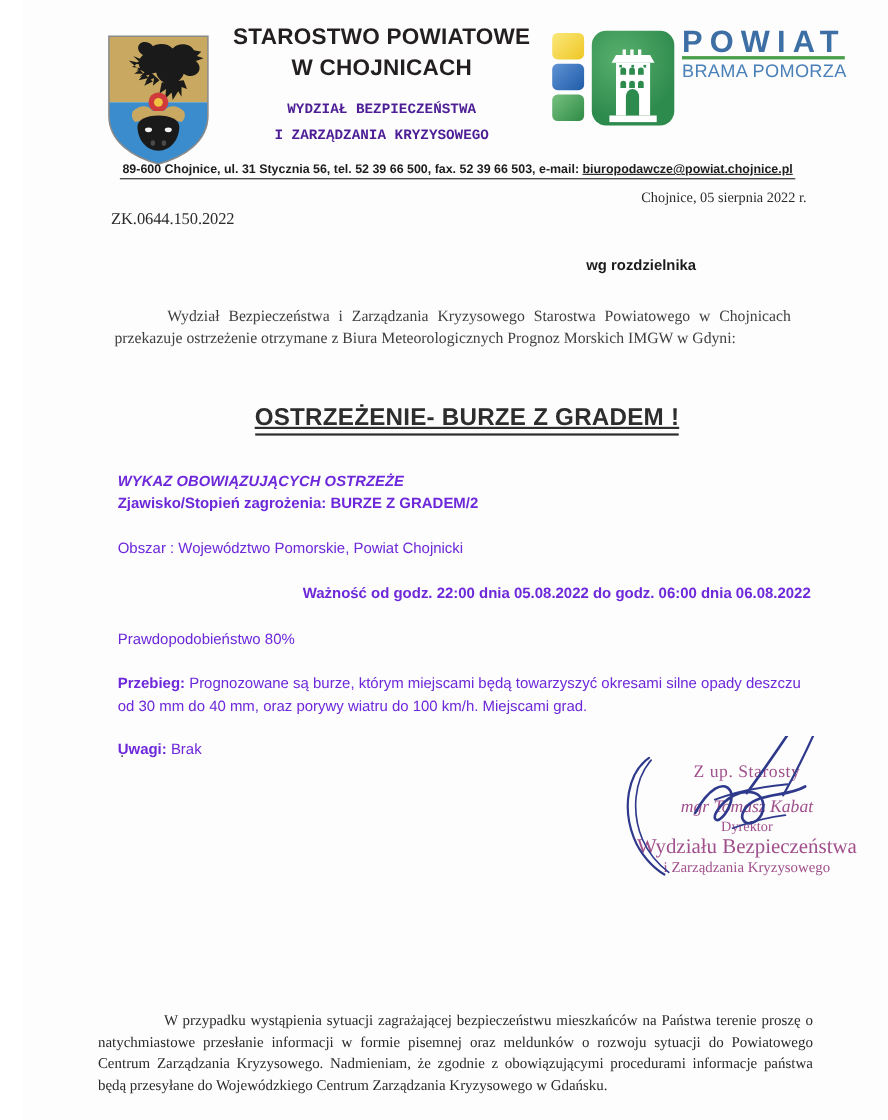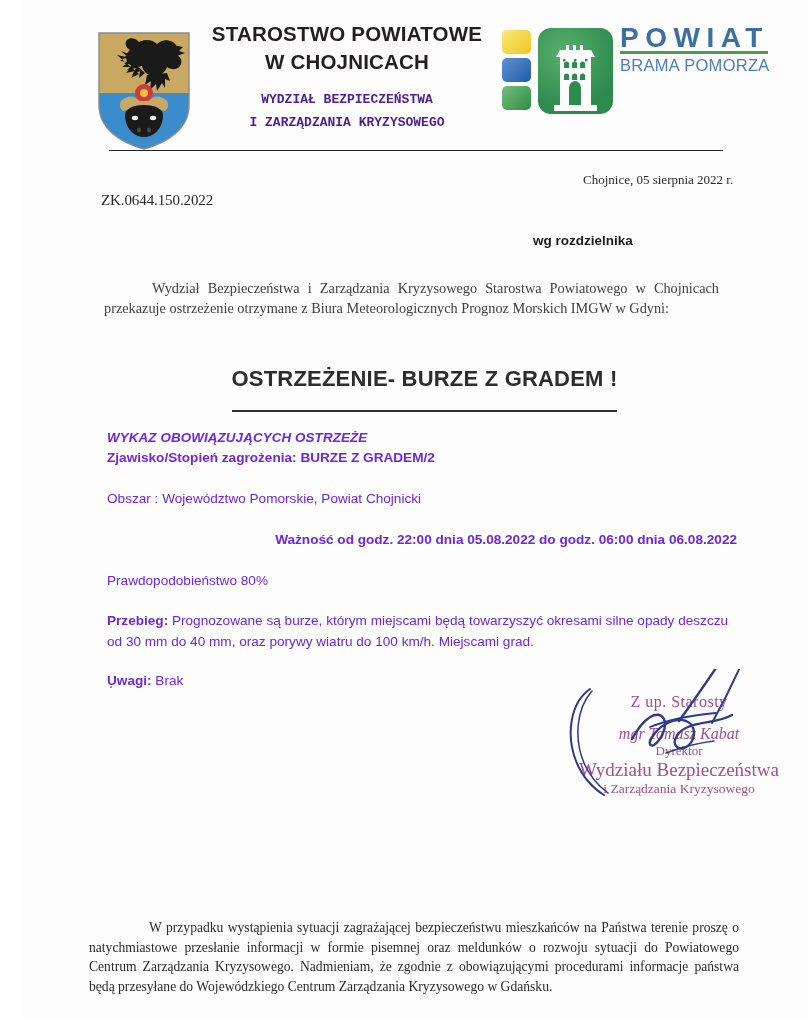--- a/index.html
+++ b/index.html
@@ -195,22 +195,23 @@
     top: 366px;
     width: 807px;
     text-align: center;
   }
   .main-title span {
     font-family: "Liberation Sans", sans-serif;
     font-weight: bold;
     font-size: 22px;
     color: #2d2d2d;
     border-bottom: 2.2px solid #2d2d2d;
-    padding-bottom: 19px;
+    padding-bottom: 3px;
     letter-spacing: 0.2px;
+    text-decoration: underline;
   }
 
   
   .body-block {
     position: absolute;
     left: 86px;
     top: 430px;
     width: 630px;
     font-family: "Liberation Sans", sans-serif;
     font-size: 13.6px;
@@ -365,20 +366,21 @@
       </div>
       <div class="logo-text">
         <div class="logo-powiat" style="color:#3d6fa5">POWIAT</div>
         <div class="logo-rule" style="background:#4a9f4a"></div>
         <div class="logo-brama" style="color:#4a80b8">BRAMA POMORZA</div>
       </div>
     </div>
   </div>
 
   <div class="address-bar">
+    <div class="address-text"><span>89-600 Chojnice, ul. 31 Stycznia 56, tel. 52 39 66 500, fax. 52 39 66 503, e-mail: </span><span class="mail">biuropodawcze@powiat.chojnice.pl</span></div>
     <div class="address-rule"></div>
   </div>
 
   <div class="date-line">Chojnice, 05 sierpnia  2022 r.</div>
   <div class="ref-line">ZK.0644.150.2022</div>
   <div class="addressee">wg rozdzielnika</div>
 
   <div class="intro">Wydział Bezpieczeństwa i Zarządzania Kryzysowego Starostwa Powiatowego w Chojnicach przekazuje ostrzeżenie otrzymane z Biura Meteorologicznych Prognoz Morskich IMGW w Gdyni:</div>
 
   <div class="main-title">

